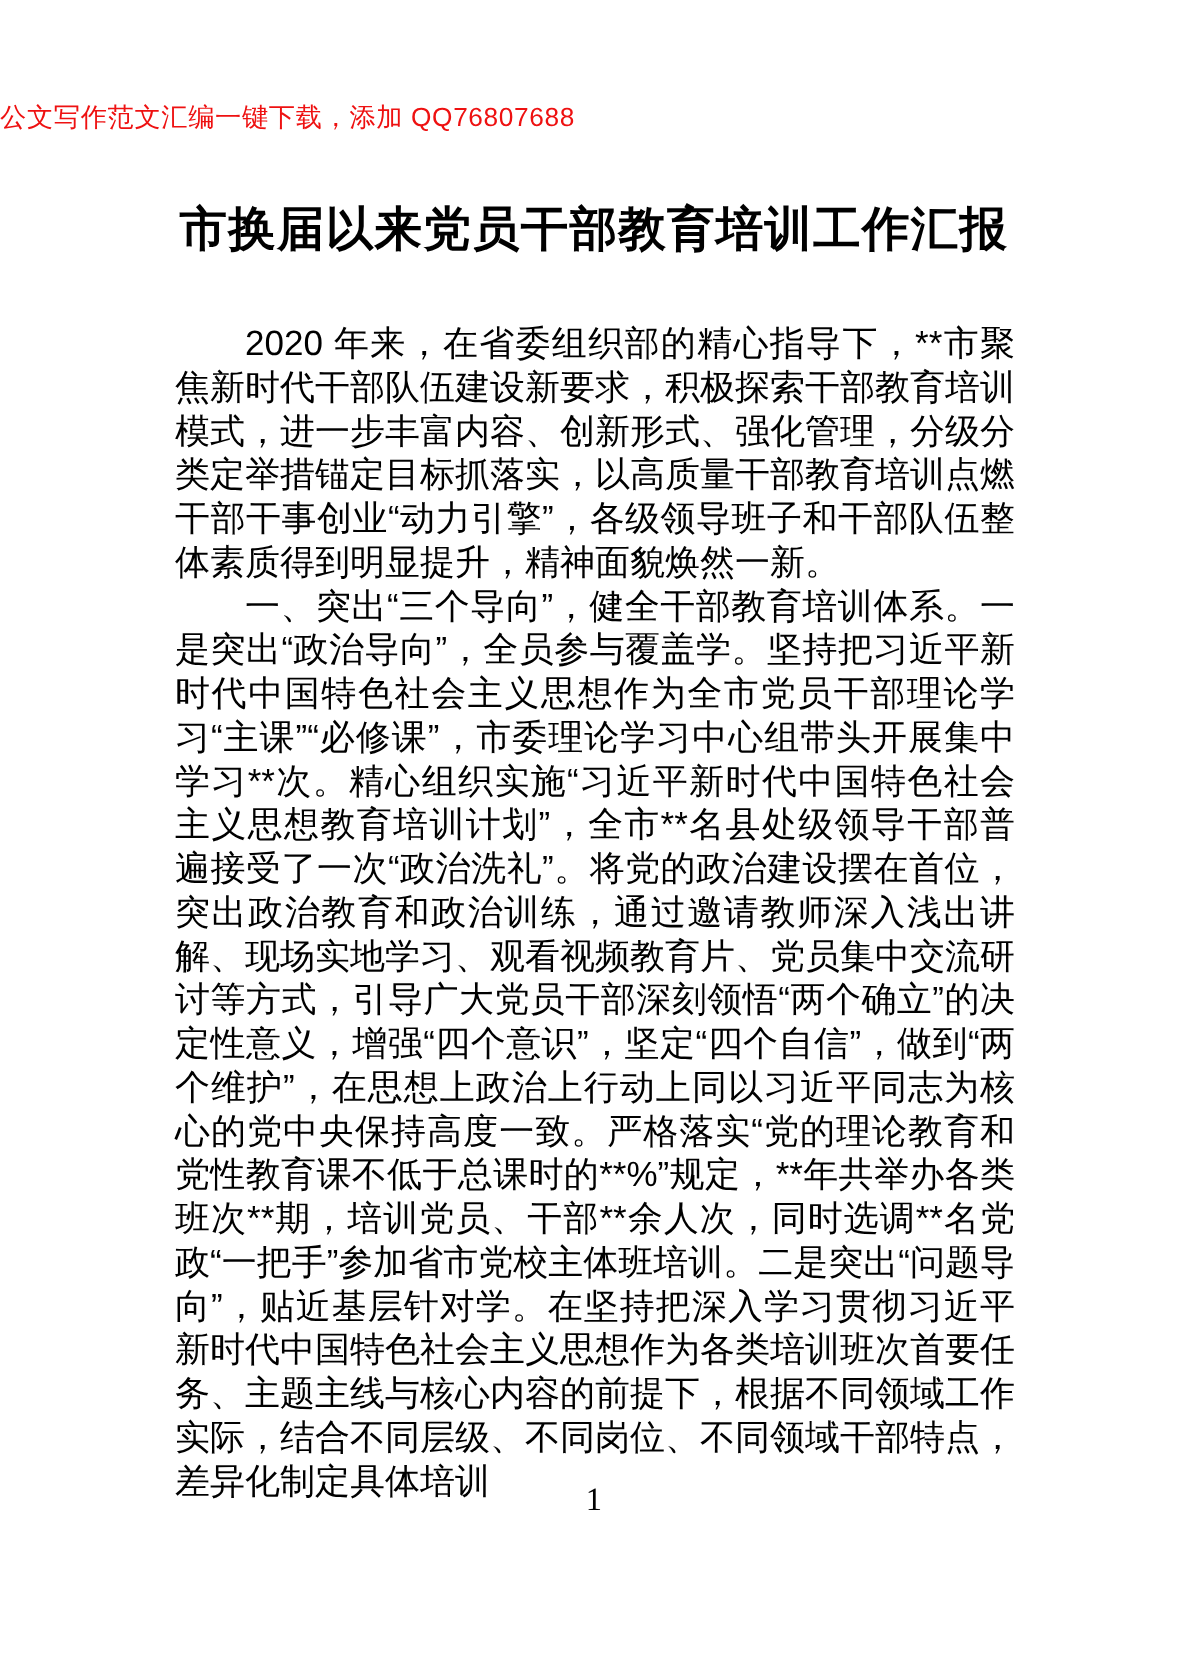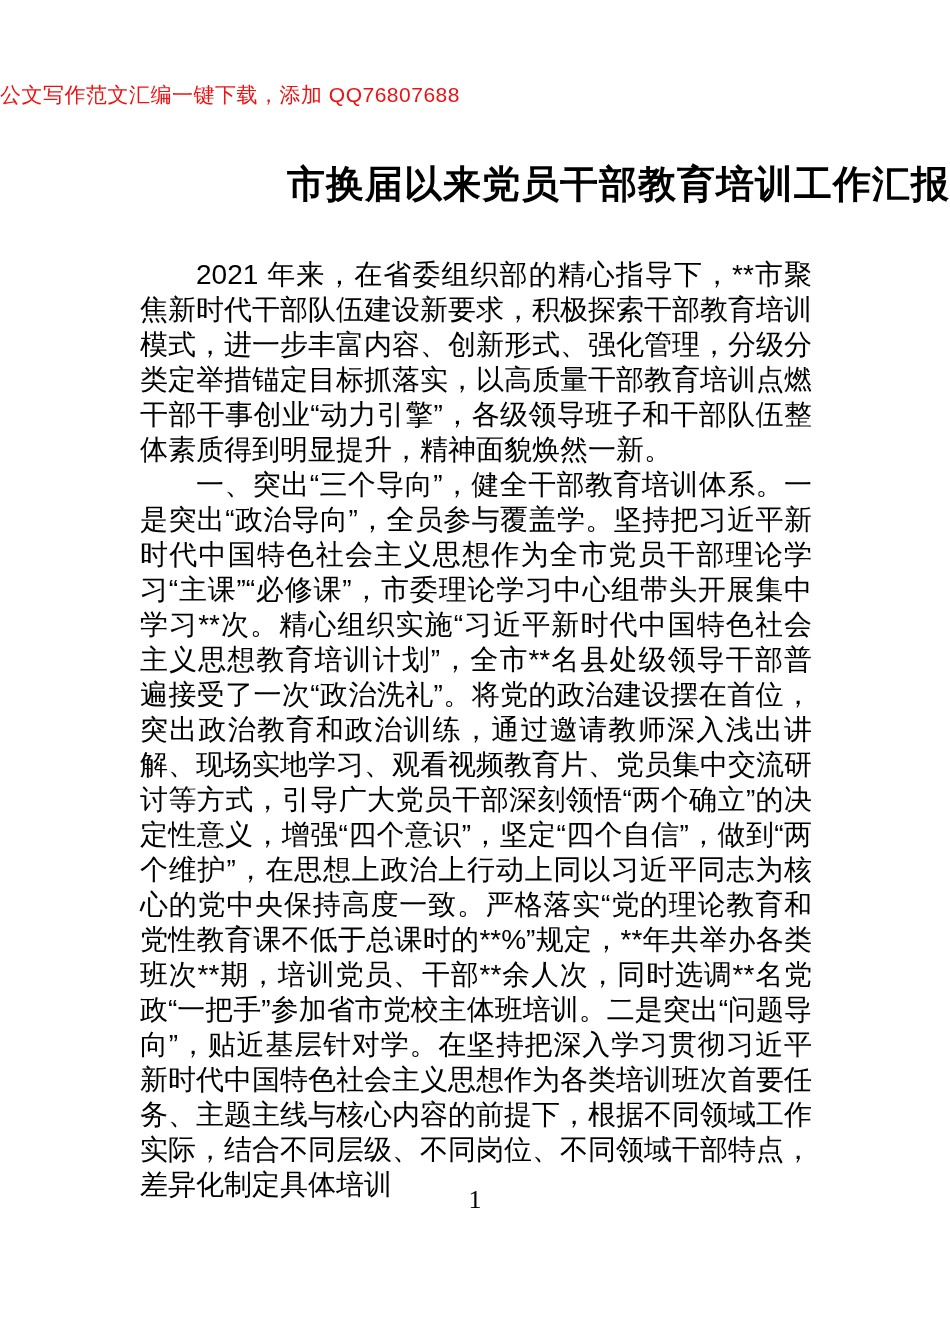--- a/index.html
+++ b/index.html
@@ -24,21 +24,21 @@
     font-size: 21px;
     line-height: 30px;
     color: #ee1111;
     letter-spacing: 0.5px;
   }
   .doc-title {
     position: absolute;
     top: 156px;
     left: 0;
     width: 100%;
-    text-align: right;
+    text-align: center;
     font-size: 38px;
     line-height: 56px;
     font-weight: 700;
     letter-spacing: 1px;
   }
   .doc-body {
     position: absolute;
     top: 257px;
     left: 140px;
     width: 672px;
@@ -67,19 +67,19 @@
 </head>
 <body>
 
 <div class="page">
 
   <div class="header-ad">公文写作范文汇编一键下载，添加 QQ76807688</div>
 
   <div class="doc-title">市换届以来党员干部教育培训工作汇报</div>
 
   <div class="doc-body">
-    <p>2021 年来，在省委组织部的精心指导下，**市聚焦新时代干部队伍建设新要求，积极探索干部教育培训模式，进一步丰富内容、创新形式、强化管理，分级分类定举措锚定目标抓落实，以高质量干部教育培训点燃干部干事创业“动力引擎”，各级领导班子和干部队伍整体素质得到明显提升，精神面貌焕然一新。</p>
+    <p>2020 年来，在省委组织部的精心指导下，**市聚焦新时代干部队伍建设新要求，积极探索干部教育培训模式，进一步丰富内容、创新形式、强化管理，分级分类定举措锚定目标抓落实，以高质量干部教育培训点燃干部干事创业“动力引擎”，各级领导班子和干部队伍整体素质得到明显提升，精神面貌焕然一新。</p>
     <p>一、突出“三个导向”，健全干部教育培训体系。一是突出“政治导向”，全员参与覆盖学。坚持把习近平新时代中国特色社会主义思想作为全市党员干部理论学习“主课”“必修课”，市委理论学习中心组带头开展集中学习**次。精心组织实施“习近平新时代中国特色社会主义思想教育培训计划”，全市**名县处级领导干部普遍接受了一次“政治洗礼”。将党的政治建设摆在首位，突出政治教育和政治训练，通过邀请教师深入浅出讲解、现场实地学习、观看视频教育片、党员集中交流研讨等方式，引导广大党员干部深刻领悟“两个确立”的决定性意义，增强“四个意识”，坚定“四个自信”，做到“两个维护”，在思想上政治上行动上同以习近平同志为核心的党中央保持高度一致。严格落实“党的理论教育和党性教育课不低于总课时的**%”规定，**年共举办各类班次**期，培训党员、干部**余人次，同时选调**名党政“一把手”参加省市党校主体班培训。二是突出“问题导向”，贴近基层针对学。在坚持把深入学习贯彻习近平新时代中国特色社会主义思想作为各类培训班次首要任务、主题主线与核心内容的前提下，根据不同领域工作实际，结合不同层级、不同岗位、不同领域干部特点，差异化制定具体培训</p>
   </div>
 
   <div class="page-number">1</div>
 
 </div>
 
 </body></html>

